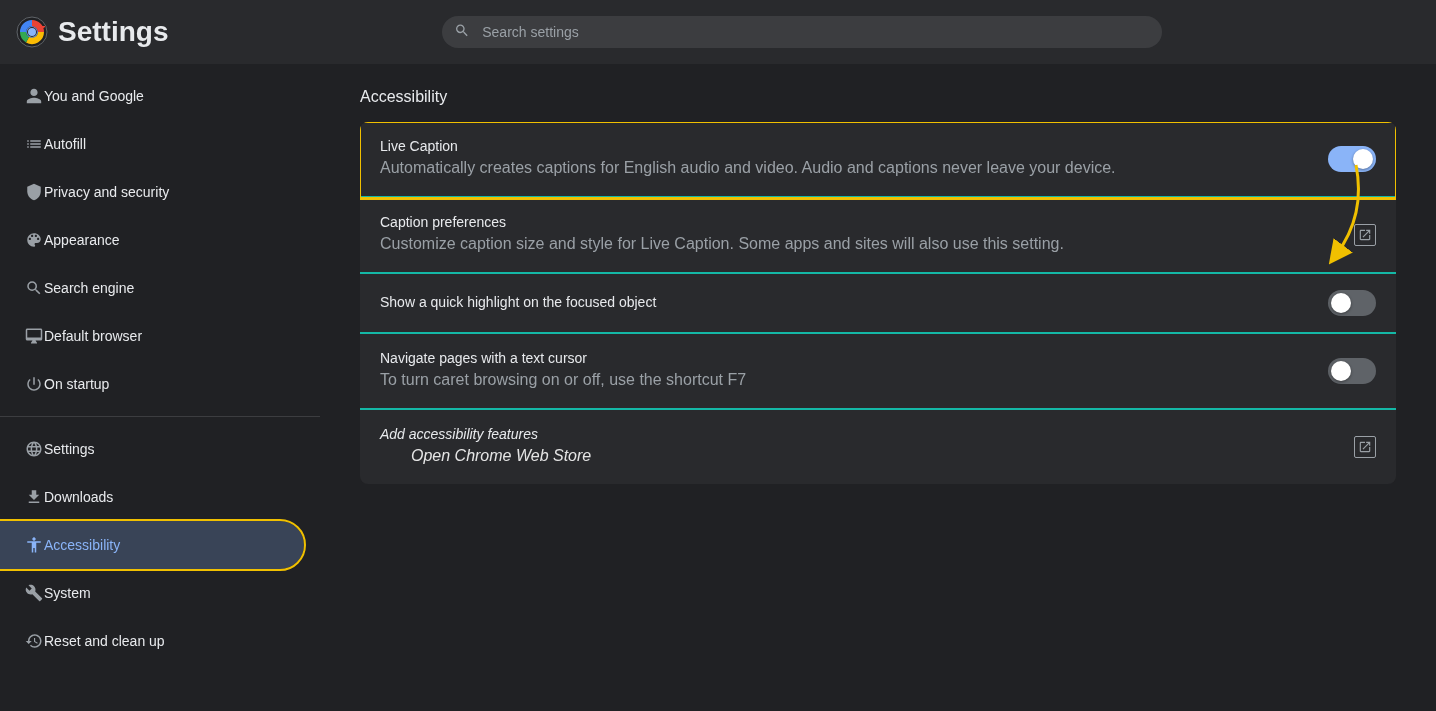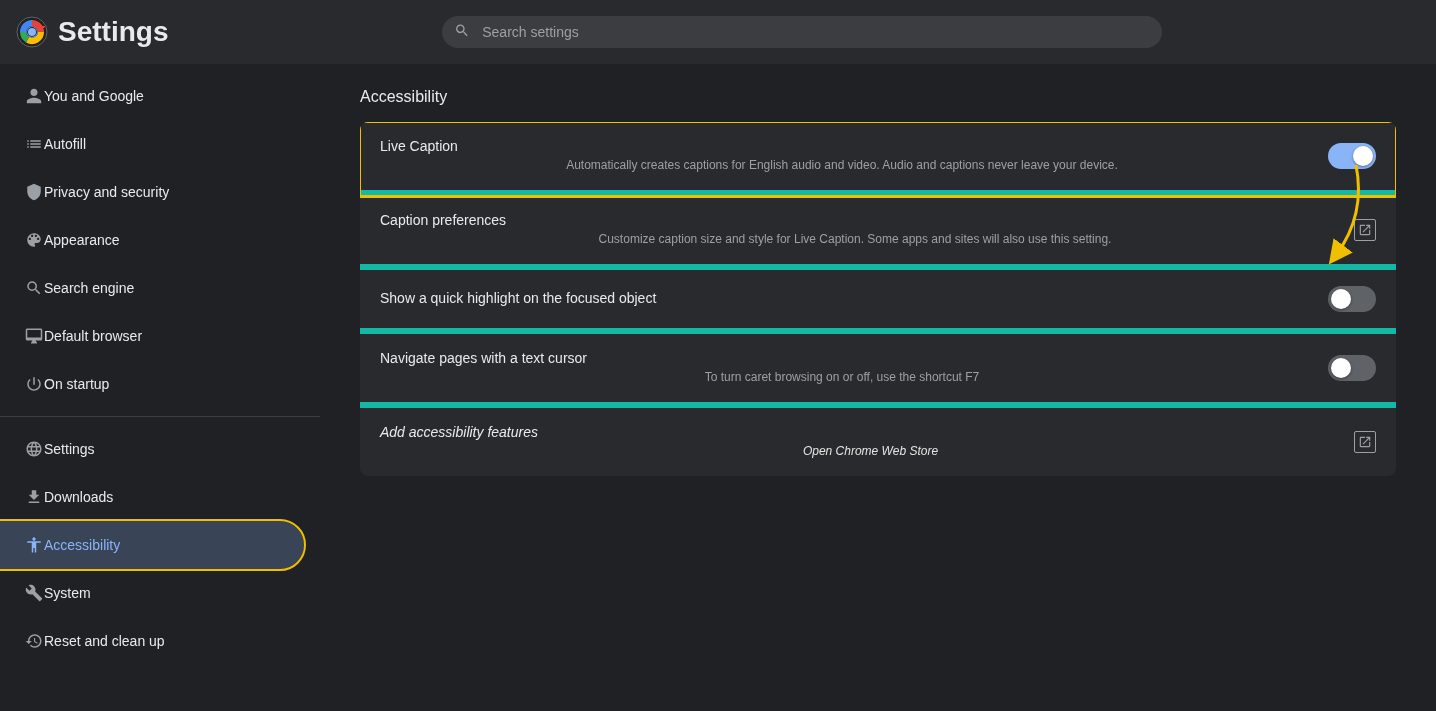--- a/index.html
+++ b/index.html
@@ -130,41 +130,40 @@
     .settings-card {
       background: #292a2d;
       border-radius: 8px;
       overflow: hidden;
     }
     .setting-row {
       display: flex;
       align-items: center;
       justify-content: space-between;
       padding: 16px 20px;
-      border-bottom: 6px solid #14b8a6;
+      border-bottom: 2px solid #14b8a6;
       min-height: 60px;
     }
     .setting-row:last-child { border-bottom: none; font-style: italic; }
     .setting-row.highlighted {
       outline: 3px solid #f0c000;
       outline-offset: -1px;
       position: relative;
     }
     .setting-text { flex: 1; }
     .setting-label {
       font-size: 14px;
       font-weight: 500;
       color: #e8eaed;
       margin-bottom: 2px;
     }
     .setting-desc {
-      font-size: 12px;
+      font-size: 16px;
       color: #9aa0a6;
       line-height: 1.5;
-      text-align: center;
     }
     .setting-control {
       margin-left: 24px;
       flex-shrink: 0;
     }
 
     
     .toggle {
       width: 48px;
       height: 26px;

